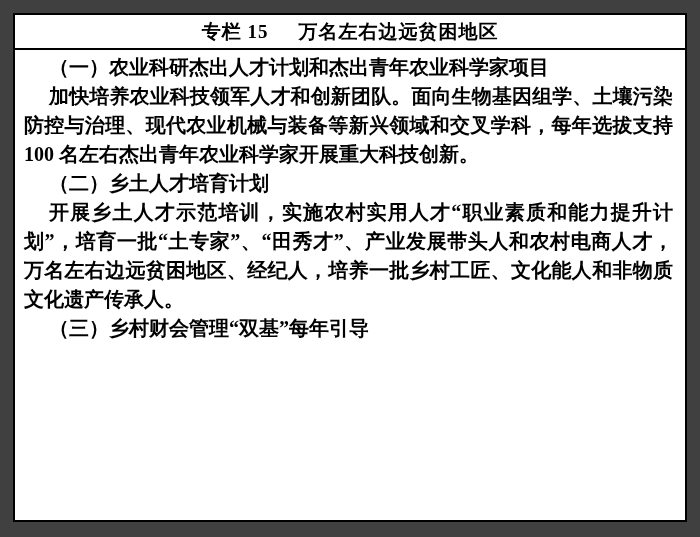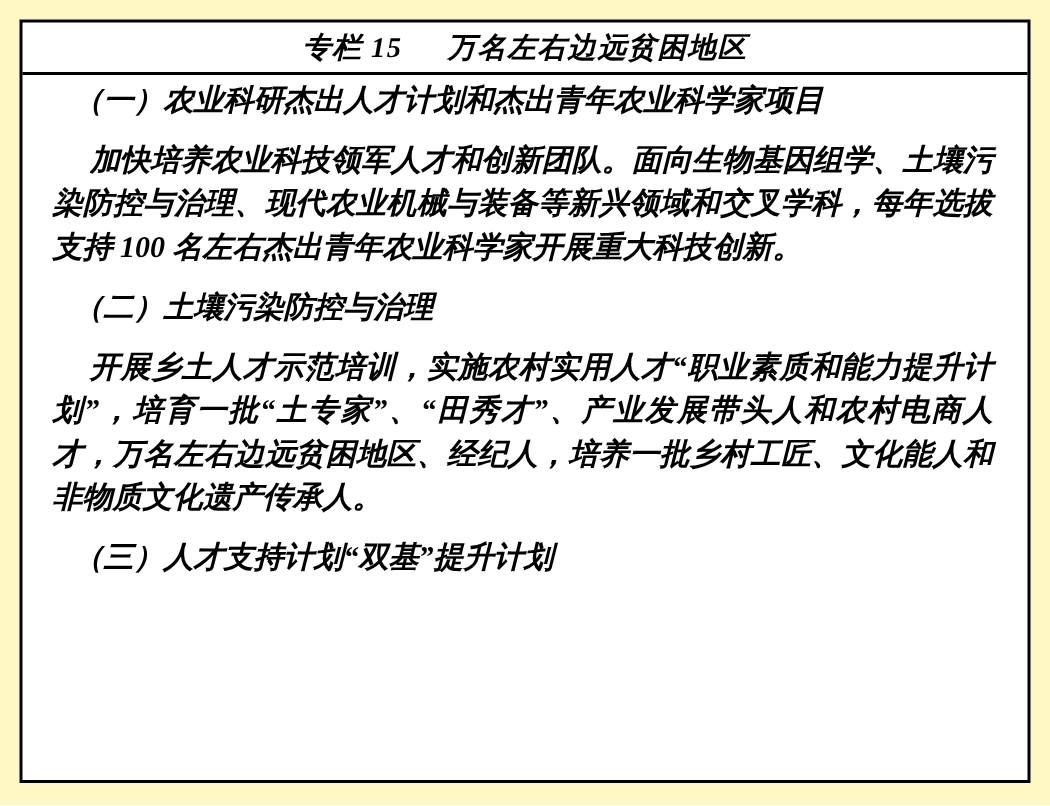--- a/index.html
+++ b/index.html
@@ -3,25 +3,24 @@
 <meta charset="utf-8">
 <style>
   html, body {
     margin: 0;
     padding: 0;
   }
   .page {
     position: relative;
     width: 700px;
     height: 537px;
-    background: #fef9c3;
+    background: #404040;
     font-family: "Liberation Serif", "DejaVu Serif", serif;
     color: #000000;
     overflow: hidden;
-    font-style: italic;
   }
   .panel {
     position: absolute;
     left: 13px;
     top: 13px;
     width: 674px;
     height: 509px;
     border: 2px solid #000000;
     box-sizing: border-box;
     background: #ffffff;
@@ -49,21 +48,21 @@
     line-height: 29px;
     font-weight: bold;
     text-align: justify;
     text-justify: inter-ideograph;
   }
   .section-heading {
     text-indent: 25px;
     text-align: left;
   }
   .section-paragraph {
-    margin: 11px;
+    margin: 0;
     text-indent: 25px;
     text-align: justify;
   }
 </style>
 </head>
 <body>
 
 <div class="page">
   <div class="panel">
 
@@ -74,26 +73,26 @@
     </div>
 
     <div class="panel-body">
 
       <div class="section">
         <div class="section-heading">（一）农业科研杰出人才计划和杰出青年农业科学家项目</div>
         <p class="section-paragraph">加快培养农业科技领军人才和创新团队。面向生物基因组学、土壤污染防控与治理、现代农业机械与装备等新兴领域和交叉学科，每年选拔支持 100 名左右杰出青年农业科学家开展重大科技创新。</p>
       </div>
 
       <div class="section">
-        <div class="section-heading">（二）土壤污染防控与治理</div>
+        <div class="section-heading">（二）乡土人才培育计划</div>
         <p class="section-paragraph">开展乡土人才示范培训，实施农村实用人才“职业素质和能力提升计划”，培育一批“土专家”、“田秀才”、产业发展带头人和农村电商人才，万名左右边远贫困地区、经纪人，培养一批乡村工匠、文化能人和非物质文化遗产传承人。</p>
       </div>
 
       <div class="section">
-        <div class="section-heading">（三）人才支持计划“双基”提升计划</div>
+        <div class="section-heading">（三）乡村财会管理“双基”每年引导</div>
       </div>
 
       <div class="section">
       </div>
 
     </div>
   </div>
 </div>
 
 </body></html>

